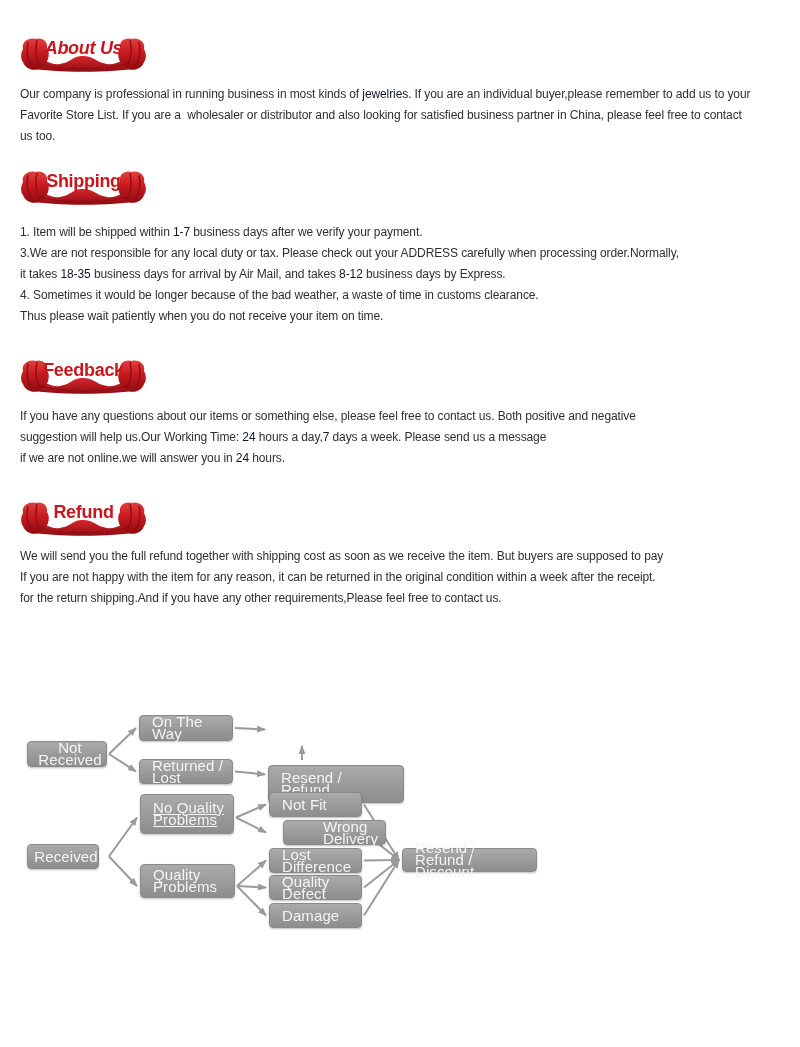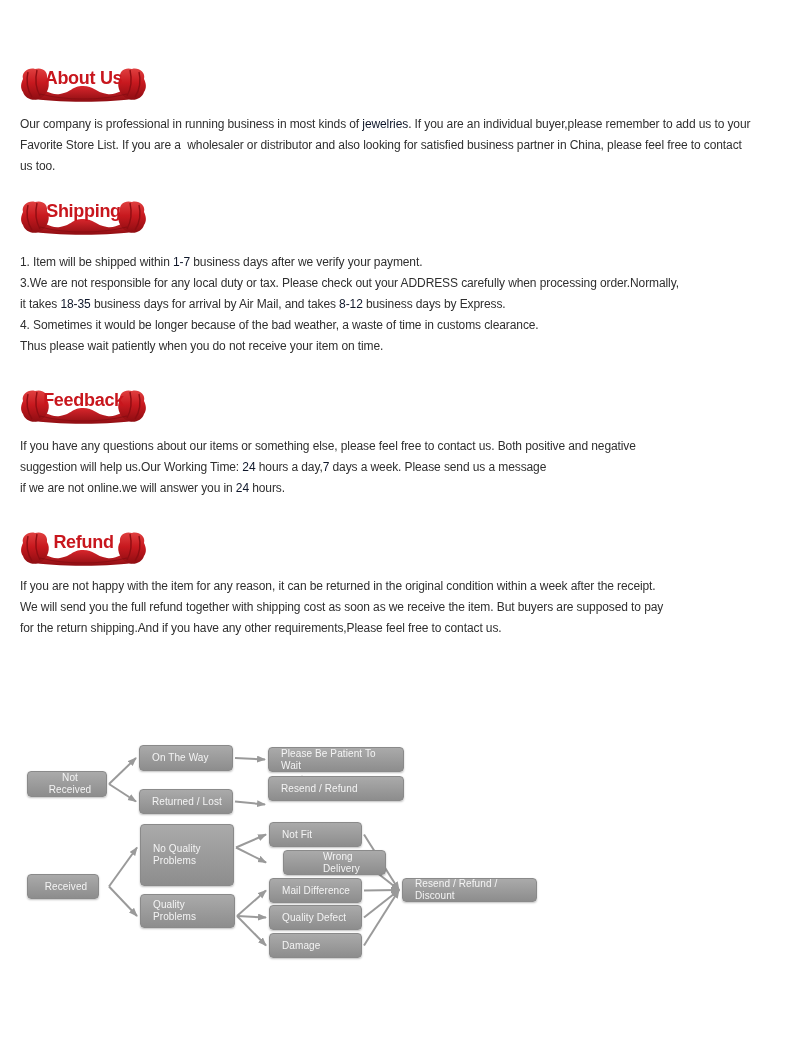--- a/index.html
+++ b/index.html
@@ -8,21 +8,21 @@
     font-family:"Liberation Sans",sans-serif;color:#2f2f2f;
   }
   
   .banner{position:relative;width:127px;height:36px;margin-left:20px;}
   .banner svg.ribbon{position:absolute;left:0;top:0;width:127px;height:36px;}
   .banner .title{
     position:absolute;left:0;right:0;top:1px;text-align:center;
     font-size:18px;font-weight:bold;color:#c8161d;letter-spacing:-0.3px;
     line-height:22px;
   }
-  #about-banner{margin-top:66px;}
+  #about-banner{margin-top:36px;font-style:italic;}
   #shipping-banner{margin-top:22px;}
   #feedback-banner{margin-top:31px;}
   #return-banner{margin-top:31px;}
   
   .para{margin-left:20px;font-size:12px;letter-spacing:-0.1px;color:#2f2f2f;}
   #about-para{margin-top:12px;}
   #shipping-para{margin-top:17px;}
   #feedback-para{margin-top:12px;}
   #return-para{margin-top:10px;}
   .para .line{height:21px;line-height:21px;white-space:pre;}
@@ -30,21 +30,21 @@
   
   #flowchart{position:relative;width:800px;height:245px;margin-top:84px;}
   #fc-arrows{position:absolute;left:0;top:0;}
   .fc-node{
     position:absolute;box-sizing:border-box;
     display:flex;align-items:center;
     padding:2px 8px 2px 12px;
     background:linear-gradient(#aaaaaa,#8d8d8d);
     border:1px solid #8a8a8a;border-radius:4px;
     box-shadow:0 1px 2px rgba(0,0,0,0.25);
-    color:#f4f4f4;font-size:10px;line-height:12px;letter-spacing:0.1px;
+    color:#f4f4f4;font-size:15px;line-height:12px;letter-spacing:0.1px;
   }
   .fc-node.centered{justify-content:center;padding-right:6px;text-align:center;}
 </style>
 </head>
 <body>
 
 <svg width="0" height="0" style="position:absolute" aria-hidden="true">
   <defs>
     <linearGradient id="ribbonGrad" x1="0" y1="0" x2="0" y2="1">
       <stop offset="0" stop-color="#e04040"></stop>
@@ -131,22 +131,22 @@
       <path d="M8 6 C 6 14, 7 24, 12 31 M17 4 C 15 13, 16 23, 20 30" stroke="#8e0d12" stroke-width="1.4" fill="none"></path>
       <g transform="translate(127 0) scale(-1 1)">
         <path d="M3 13 C 1 6, 9 1, 15 3 C 22 1, 28 5, 27 12 C 31 18, 28 28, 21 32 C 14 36, 5 33, 3 26 C 0 22, 1 17, 3 13 Z" fill="url(#ribbonGrad)"></path>
         <path d="M8 6 C 6 14, 7 24, 12 31 M17 4 C 15 13, 16 23, 20 30" stroke="#8e0d12" stroke-width="1.4" fill="none"></path>
       </g>
       <path d="M20 28 Q 40 33 63 33 Q 86 33 107 28" stroke="#7d0c11" stroke-width="1.2" fill="none" opacity="0.6"></path>
     </svg>
     <span class="title">Refund</span>
   </div>
   <div class="para" id="return-para">
+      <div class="line"><span>We will send you the full refund together with shipping cost as soon as we receive the item. But buyers are supposed to pay</span></div>
       <div class="line"><span>If you are not happy with the item for any reason, it can be returned in the original condition within a week after the receipt.</span></div>
-      <div class="line"><span>We will send you the full refund together with shipping cost as soon as we receive the item. But buyers are supposed to pay</span></div>
       <div class="line"><span>for the return shipping.And if you have any other requirements,Please feel free to contact us.</span></div>
     </div>
 </div>
 
 <div id="flowchart">
   <svg id="fc-arrows" width="800" height="245">
     <defs>
       <marker id="arrowhead" markerUnits="userSpaceOnUse" markerWidth="10" markerHeight="8" refX="8" refY="3.5" orient="auto">
         <path d="M0,0 L9,3.5 L0,7 Z" fill="#9a9a9a"></path>
       </marker>
@@ -165,24 +165,23 @@
       <line x1="237" y1="193" x2="266" y2="222.5" stroke="#9a9a9a" stroke-width="2" marker-end="url(#arrowhead)"></line>
       <line x1="364" y1="111.5" x2="399" y2="167" stroke="#9a9a9a" stroke-width="2" marker-end="url(#arrowhead)"></line>
       <line x1="364" y1="139.5" x2="399" y2="167" stroke="#9a9a9a" stroke-width="2" marker-end="url(#arrowhead)"></line>
       <line x1="364" y1="167.5" x2="399" y2="167" stroke="#9a9a9a" stroke-width="2" marker-end="url(#arrowhead)"></line>
       <line x1="364" y1="194.5" x2="399" y2="167" stroke="#9a9a9a" stroke-width="2" marker-end="url(#arrowhead)"></line>
       <line x1="364" y1="222.5" x2="399" y2="167" stroke="#9a9a9a" stroke-width="2" marker-end="url(#arrowhead)"></line>
     </svg>
 <div class="fc-node centered" style="left: 27px; top: 48px; width: 80px; height: 26px;">Not Received</div>
     <div class="fc-node" style="left: 139px; top: 22px; width: 94px; height: 26px;">On The Way</div>
     <div class="fc-node" style="left: 139px; top: 66px; width: 94px; height: 25px;">Returned / Lost</div>
-    <div class="fc-node" style="left: 268px; top: 24px; width: 136px; height: 25px;">Please Be Patient To Wait</div>
-    <div class="fc-node" style="left: 268px; top: 53px; width: 136px; height: 25px;">Resend / Refund</div>
+    <div class="fc-node" style="left: 268px; top: 72px; width: 136px; height: 38px;">Resend / Refund</div>
     <div class="fc-node centered" style="left: 27px; top: 151px; width: 72px; height: 25px;">Received</div>
-    <div class="fc-node" style="left: 140px; top: 101px; width: 94px; height: 62px;">No Quality Problems</div>
+    <div class="fc-node" style="left: 140px; top: 101px; width: 94px; height: 40px; text-decoration: underline;">No Quality Problems</div>
     <div class="fc-node" style="left: 140px; top: 171px; width: 95px; height: 34px;">Quality Problems</div>
     <div class="fc-node" style="left: 269px; top: 99px; width: 93px; height: 25px;">Not Fit</div>
     <div class="fc-node" style="left: 283px; top: 127px; width: 103px; height: 25px; padding-left: 39px;">Wrong Delivery</div>
-    <div class="fc-node" style="left: 269px; top: 155px; width: 93px; height: 25px;">Mail Difference</div>
+    <div class="fc-node" style="left: 269px; top: 155px; width: 93px; height: 25px;">Lost Difference</div>
     <div class="fc-node" style="left: 269px; top: 182px; width: 93px; height: 25px;">Quality Defect</div>
     <div class="fc-node" style="left: 269px; top: 210px; width: 93px; height: 25px;">Damage</div>
     <div class="fc-node" style="left: 402px; top: 155px; width: 135px; height: 24px;">Resend / Refund / Discount</div>
   </div>
 
 </body></html>

